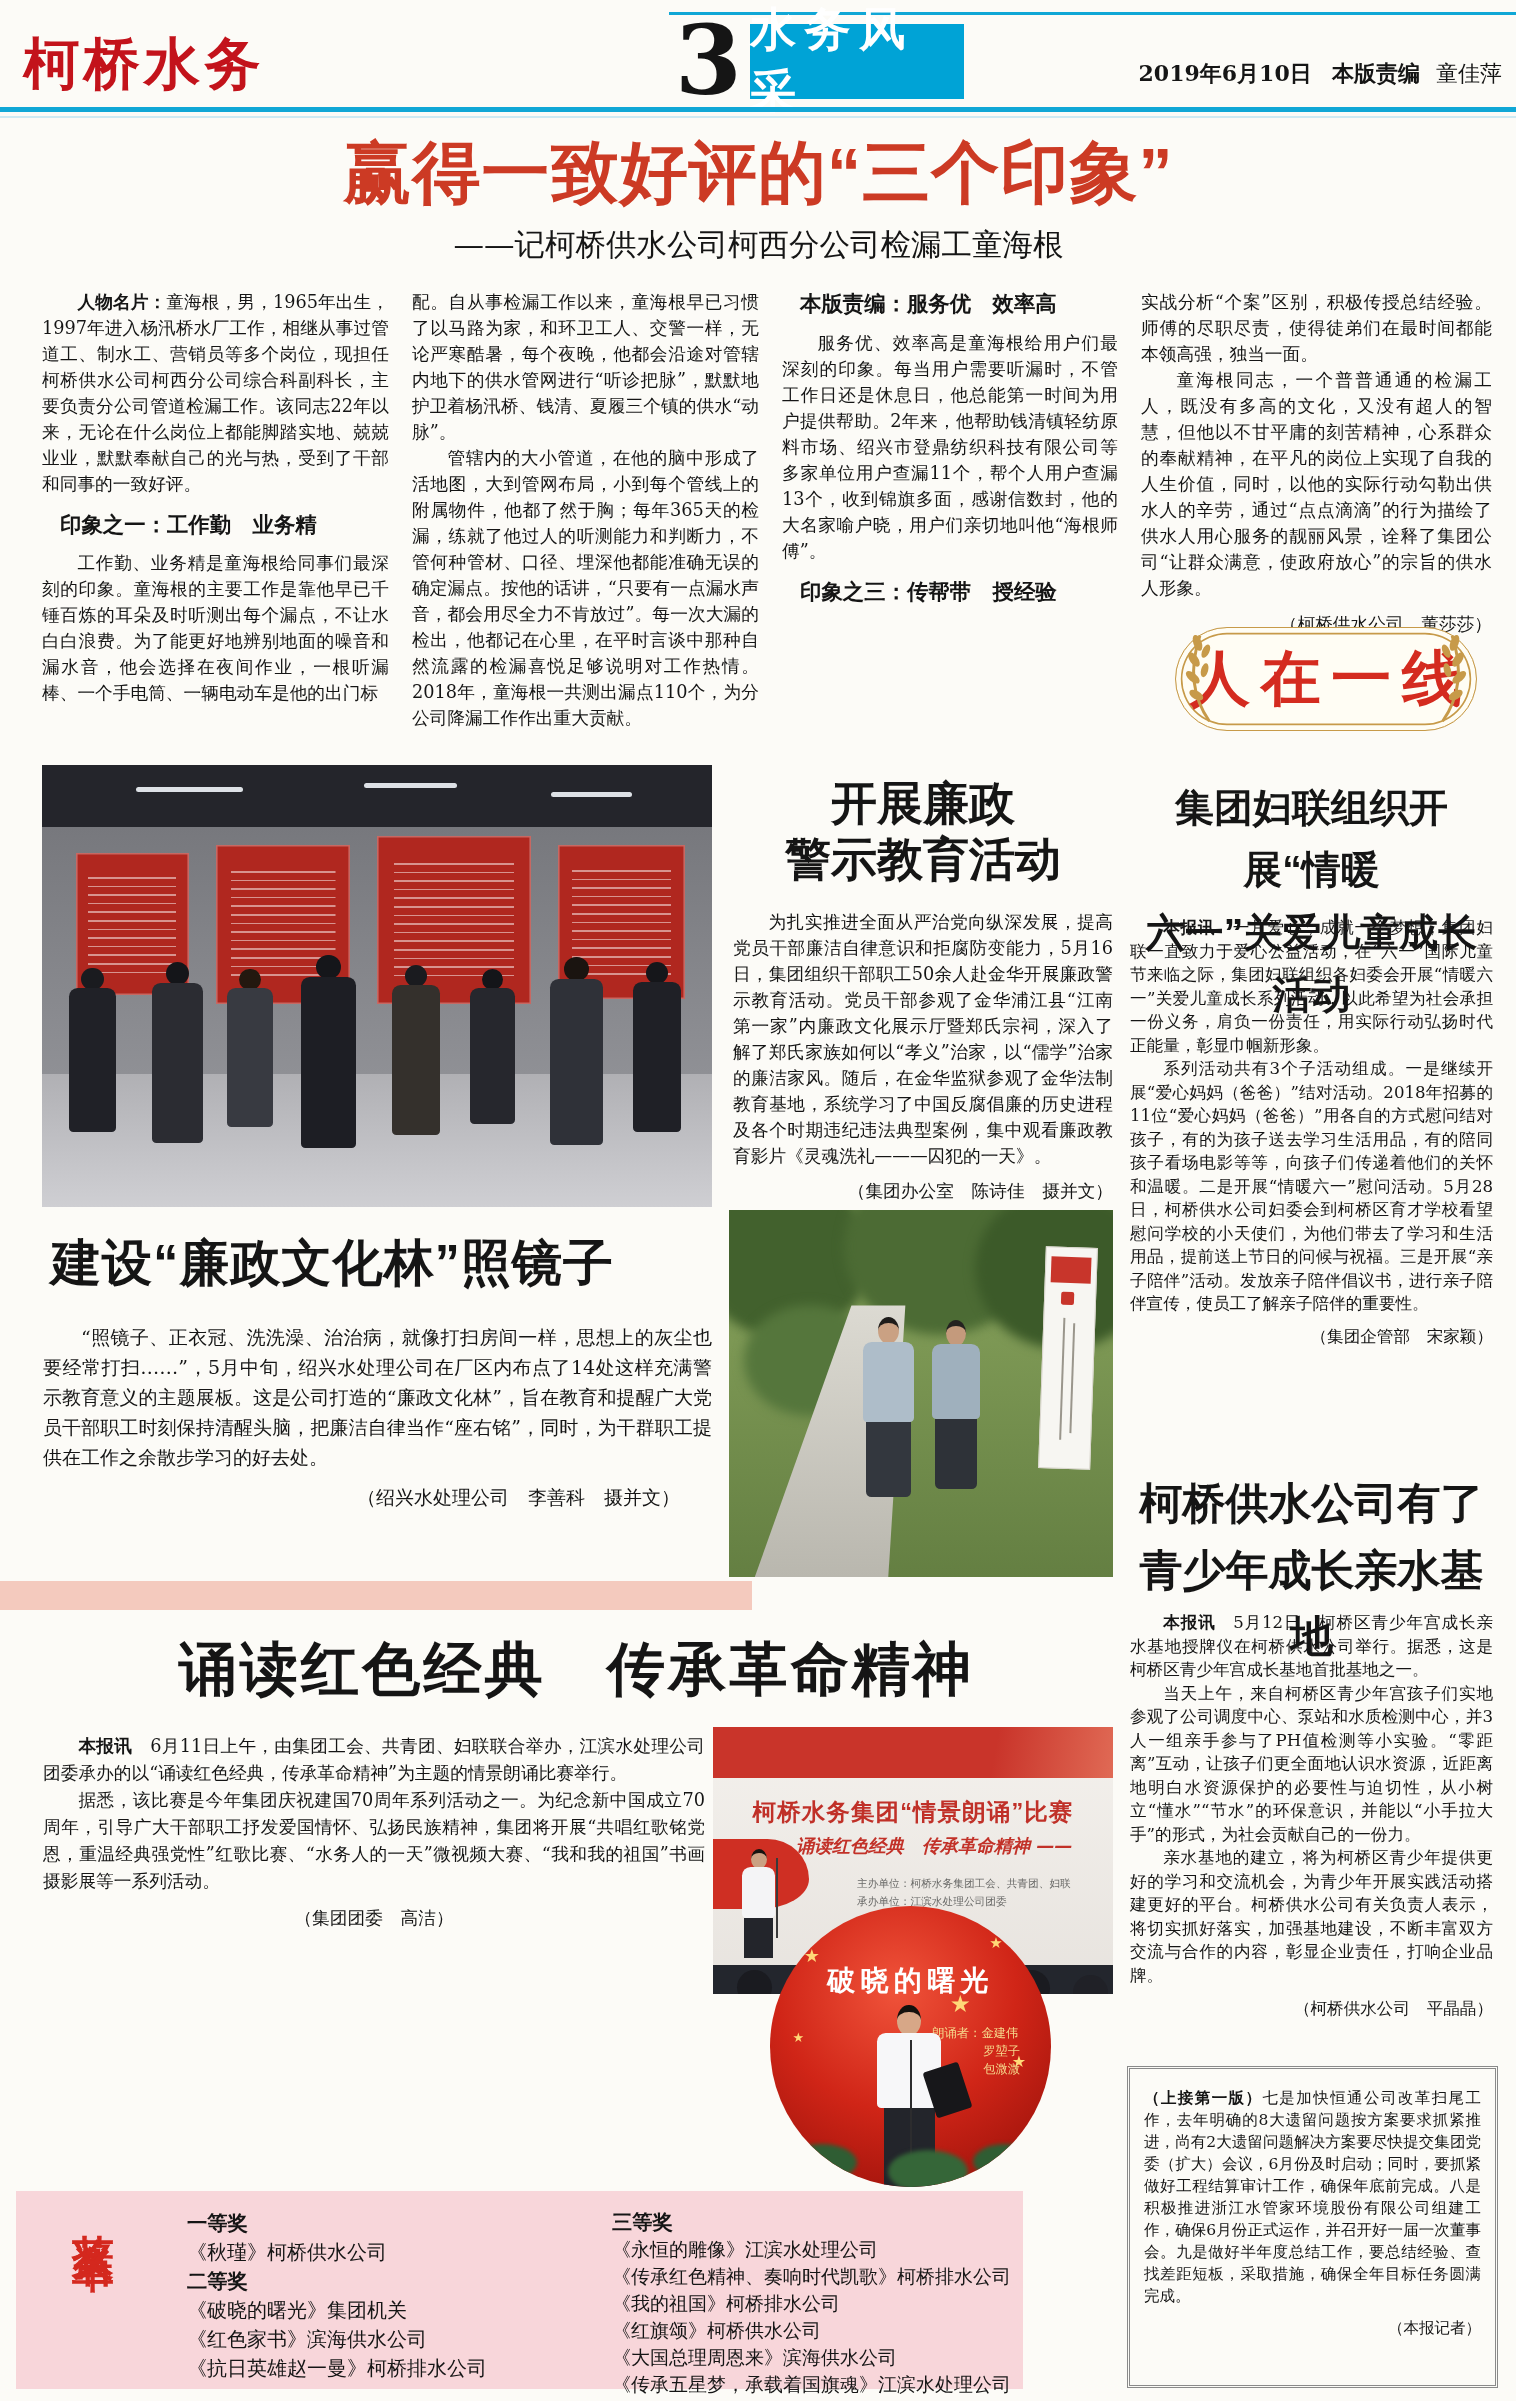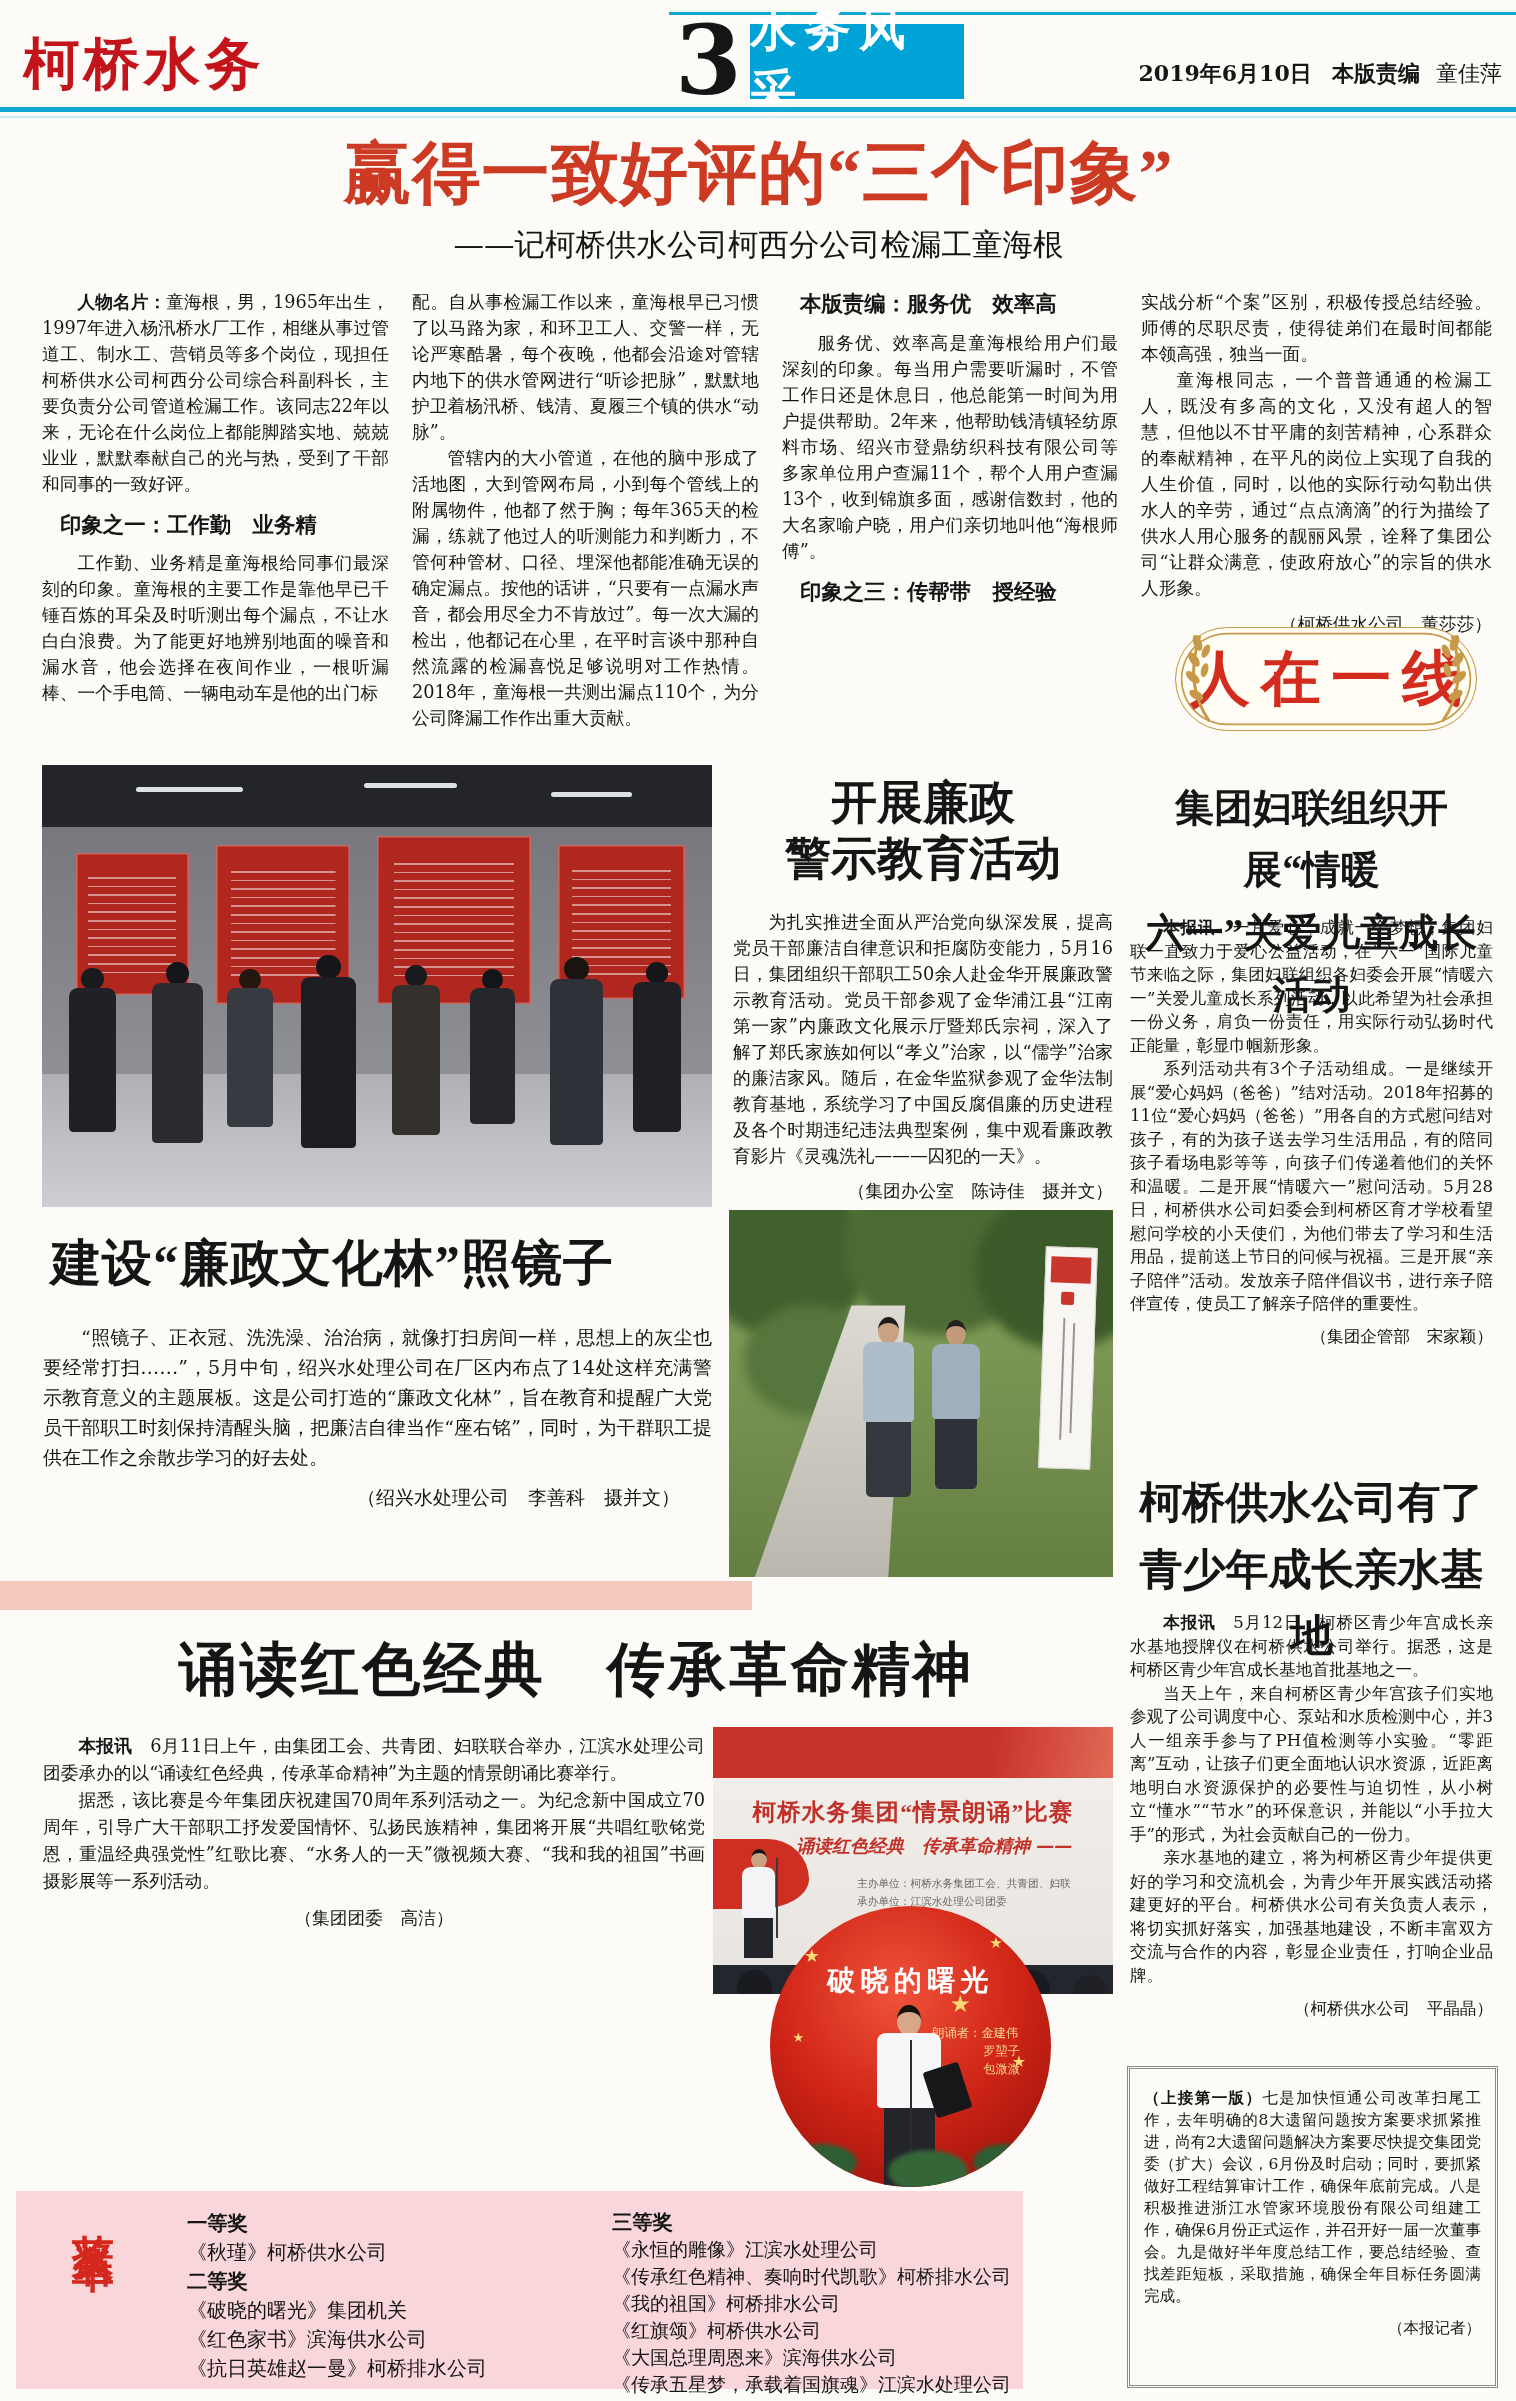--- a/index.html
+++ b/index.html
@@ -1,19 +1,19 @@
 <!DOCTYPE html>
 <html style="font-size:8.6px"><head>
 <meta charset="utf-8">
 <style>
   html,body{margin:0;padding:0;background:#fff;}
   #page{position:relative;width:1517px;height:2401px;background:#fcfbf7;overflow:hidden;
         font-family:"DejaVu Serif","Liberation Serif",serif;color:#151515;}
   .abs{position:absolute;}
-  .hei{font-family:Liberation Serif, serif;}
+  .hei{font-family:Liberation Sans, sans-serif;}
   .just{text-align:justify;}
   .para{margin:0;text-indent:2em;}
   .noind{text-indent:0;}
   .byline{text-align:right;margin-top:9.6px;}
 
   
   .masthead{left:23.5px;top:27px;font-size:56px;font-weight:bold;
             color:#c3131b;letter-spacing:4.3px;}
   .topline{left:669px;top:11.8px;width:848px;height:3.7px;background:#10a7d6;}
   .pageno{left:675px;top:4.3px;font-size:96px;font-weight:900;}

